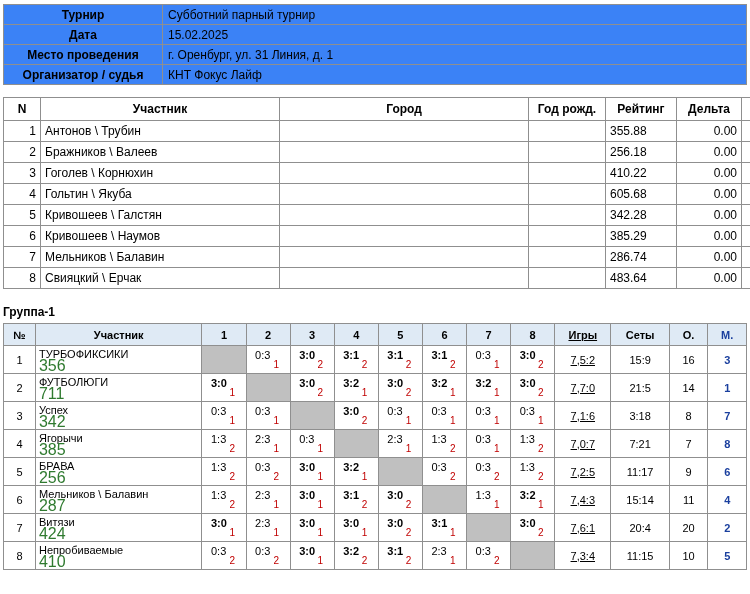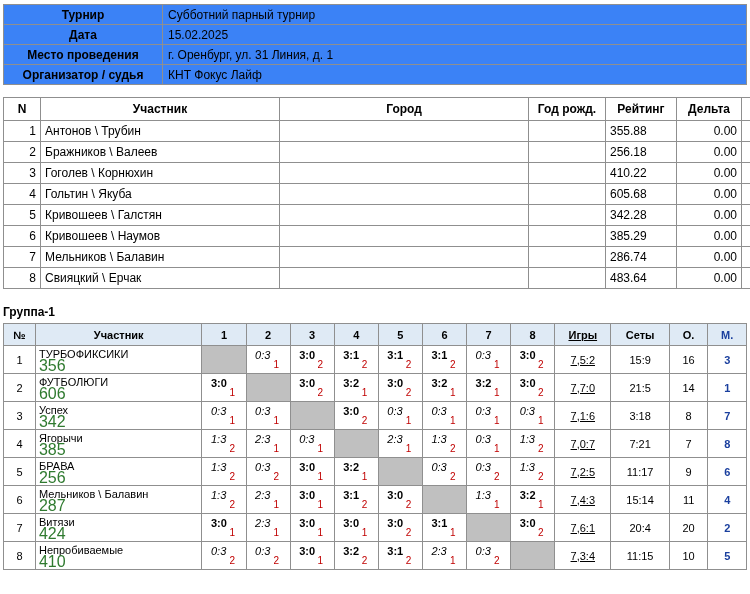--- a/index.html
+++ b/index.html
@@ -144,21 +144,21 @@
     top: 1px;
     font-weight: bold;
   }
   .score .b {
     position: absolute;
     right: 2px;
     bottom: 0px;
     color: #c00000;
     font-size: 10px;
   }
-  .score.loss .a { font-weight: normal; font-style: italic; }
+  .score.loss .a { font-weight: normal; }
 </style>
 </head>
 <body>
 
 <div class="page">
 
   <table class="info">
     <tbody>
       <tr>
         <td class="k">Турнир</td>
@@ -306,21 +306,21 @@
           <td class="g-cell"><span class="score"><span class="a">3:0</span><span class="b">2</span></span></td>
           <td class="g-stat">7,5:2</td>
           <td class="g-sets">15:9</td>
           <td class="g-o">16</td>
           <td class="g-m">3</td>
         </tr>
         <tr>
           <td class="g-num">2</td>
           <td class="g-name">
             <span class="nm">ФУТБОЛЮГИ</span>
-            <span class="rt">606</span>
+            <span class="rt">711</span>
           </td>
           <td class="g-cell"><span class="score"><span class="a">3:0</span><span class="b">1</span></span></td>
           <td class="g-cell blocked"></td>
           <td class="g-cell"><span class="score"><span class="a">3:0</span><span class="b">2</span></span></td>
           <td class="g-cell"><span class="score"><span class="a">3:2</span><span class="b">1</span></span></td>
           <td class="g-cell"><span class="score"><span class="a">3:0</span><span class="b">2</span></span></td>
           <td class="g-cell"><span class="score"><span class="a">3:2</span><span class="b">1</span></span></td>
           <td class="g-cell"><span class="score"><span class="a">3:2</span><span class="b">1</span></span></td>
           <td class="g-cell"><span class="score"><span class="a">3:0</span><span class="b">2</span></span></td>
           <td class="g-stat">7,7:0</td>

